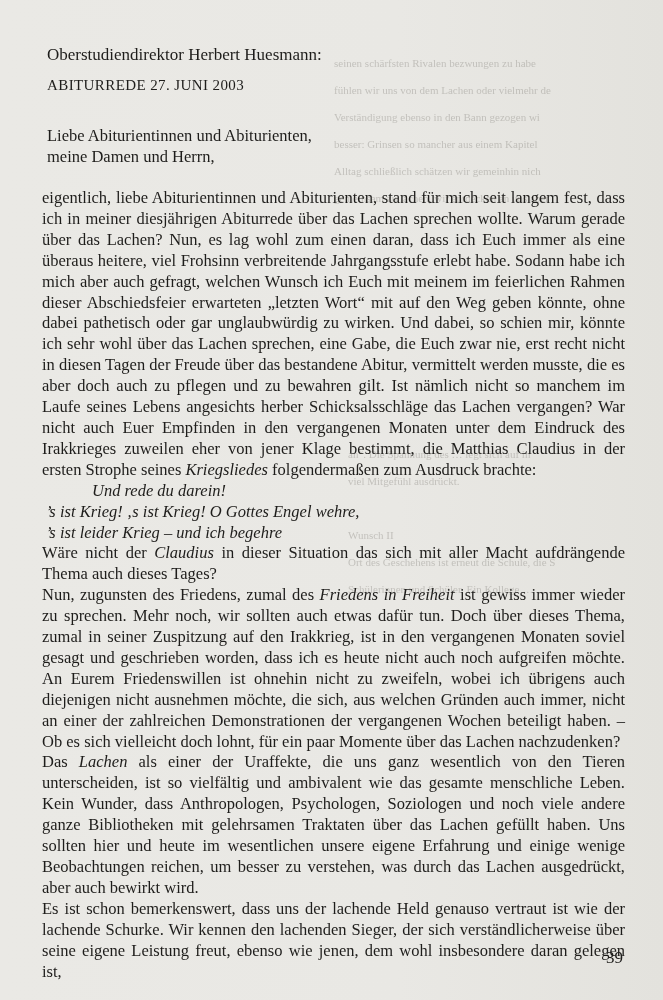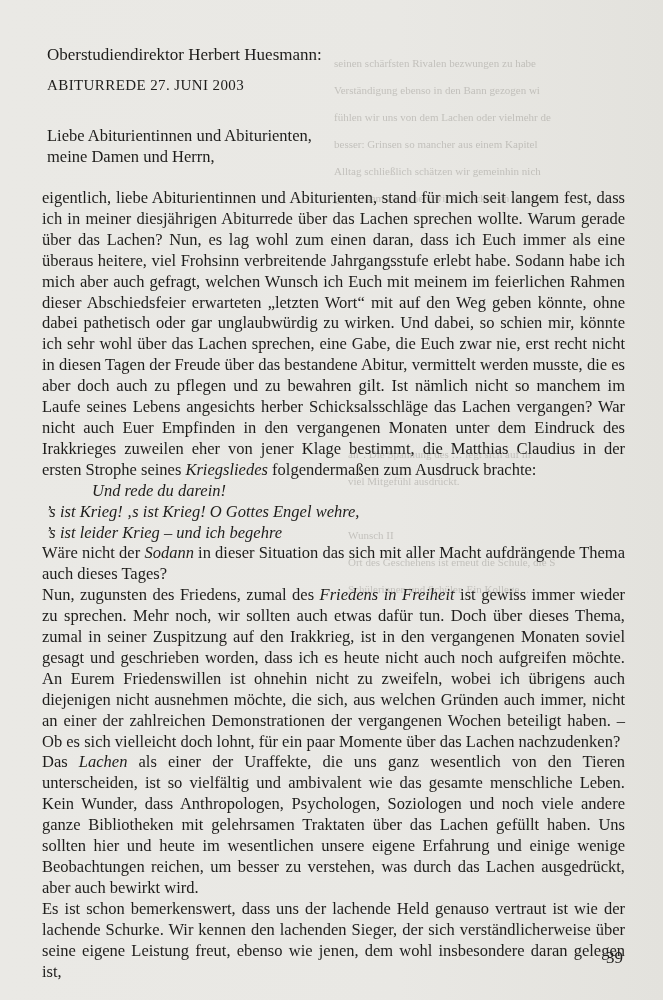--- a/index.html
+++ b/index.html
@@ -89,22 +89,22 @@
   .bleed-line { height: 27px; line-height: 27px; }
 </style>
 </head>
 <body>
 
 <div class="page">
 
   <div class="bleed-layer">
       <div class="bleed bleed-0">
         <div class="bleed-line">seinen schärfsten Rivalen bezwungen zu habe</div>
+        <div class="bleed-line">fühlen wir uns von dem Lachen oder vielmehr de</div>
         <div class="bleed-line">Verständigung ebenso in den Bann gezogen wi</div>
-        <div class="bleed-line">fühlen wir uns von dem Lachen oder vielmehr de</div>
         <div class="bleed-line">besser: Grinsen so mancher aus einem Kapitel</div>
         <div class="bleed-line">Alltag schließlich schätzen wir gemeinhin nich</div>
         <div class="bleed-line">gemeinsam zu lachen, wir entdecken an uns aber</div>
       </div>
       <div class="bleed bleed-1">
         <div class="bleed-line">an“. Die Spannung des … legt sich auf in</div>
         <div class="bleed-line">viel Mitgefühl ausdrückt.</div>
         <div class="bleed-line"></div>
         <div class="bleed-line">Wunsch II</div>
         <div class="bleed-line">Ort des Geschehens ist erneut die Schule, die S</div>
@@ -122,21 +122,21 @@
       <div>meine Damen und Herrn,</div>
     </div>
 
     <div class="body-text">
         <p class="para"><span>eigentlich, liebe Abiturientinnen und Abiturienten, stand für mich seit langem fest, dass ich in meiner diesjährigen Abiturrede über das Lachen sprechen wollte. Warum gerade über das Lachen? Nun, es lag wohl zum einen daran, dass ich Euch immer als eine überaus heitere, viel Frohsinn verbreitende Jahrgangsstufe erlebt habe. Sodann habe ich mich aber auch gefragt, welchen Wunsch ich Euch mit meinem im feierlichen Rahmen dieser Abschiedsfeier erwarteten „letzten Wort“ mit auf den Weg geben könnte, ohne dabei pathetisch oder gar unglaubwürdig zu wirken. Und dabei, so schien mir, könnte ich sehr wohl über das Lachen sprechen, eine Gabe, die Euch zwar nie, erst recht nicht in diesen Tagen der Freude über das bestandene Abitur, vermittelt werden musste, die es aber doch auch zu pflegen und zu bewahren gilt. Ist nämlich nicht so manchem im Laufe seines Lebens angesichts herber Schicksalsschläge das Lachen vergangen? War nicht auch Euer Empfinden in den vergangenen Monaten unter dem Eindruck des Irakkrieges zuweilen eher von jener Klage bestimmt, die Matthias Claudius in der ersten Strophe seines </span><i>Kriegsliedes</i><span> folgendermaßen zum Ausdruck brachte:</span></p>
         <div class="verse">
           <div class="verse-line vindent">Und rede du darein!</div>
           <div class="verse-line">’s ist Krieg! ‚s ist Krieg! O Gottes Engel wehre,</div>
           <div class="verse-line">’s ist leider Krieg – und ich begehre</div>
         </div>
-        <p class="para"><span>Wäre nicht der </span><i>Sodann</i><span> in dieser Situation das sich mit aller Macht aufdrängende Thema auch dieses Tages?</span></p>
+        <p class="para"><span>Wäre nicht der </span><i>Claudius</i><span> in dieser Situation das sich mit aller Macht aufdrängende Thema auch dieses Tages?</span></p>
         <p class="para"><span>Nun, zugunsten des Friedens, zumal des </span><i>Friedens in Freiheit</i><span> ist gewiss immer wieder zu sprechen. Mehr noch, wir sollten auch etwas dafür tun. Doch über dieses Thema, zumal in seiner Zuspitzung auf den Irakkrieg, ist in den vergangenen Monaten soviel gesagt und geschrieben worden, dass ich es heute nicht auch noch aufgreifen möchte. An Eurem Friedenswillen ist ohnehin nicht zu zweifeln, wobei ich übrigens auch diejenigen nicht ausnehmen möchte, die sich, aus welchen Gründen auch immer, nicht an einer der zahlreichen Demonstrationen der vergangenen Wochen beteiligt haben. – Ob es sich vielleicht doch lohnt, für ein paar Momente über das Lachen nachzudenken?</span></p>
         <p class="para"><span>Das </span><i>Lachen</i><span> als einer der Uraffekte, die uns ganz wesentlich von den Tieren unterscheiden, ist so vielfältig und ambivalent wie das gesamte menschliche Leben. Kein Wunder, dass Anthropologen, Psychologen, Soziologen und noch viele andere ganze Bibliotheken mit gelehrsamen Traktaten über das Lachen gefüllt haben. Uns sollten hier und heute im wesentlichen unsere eigene Erfahrung und einige wenige Beobachtungen reichen, um besser zu verstehen, was durch das Lachen ausgedrückt, aber auch bewirkt wird.</span></p>
         <p class="para"><span>Es ist schon bemerkenswert, dass uns der lachende Held genauso vertraut ist wie der lachende Schurke. Wir kennen den lachenden Sieger, der sich verständlicherweise über seine eigene Leistung freut, ebenso wie jenen, dem wohl insbesondere daran gelegen ist,</span></p>
       </div>
   </div>
 
   <div class="page-number">39</div>
 
 </div>
 

